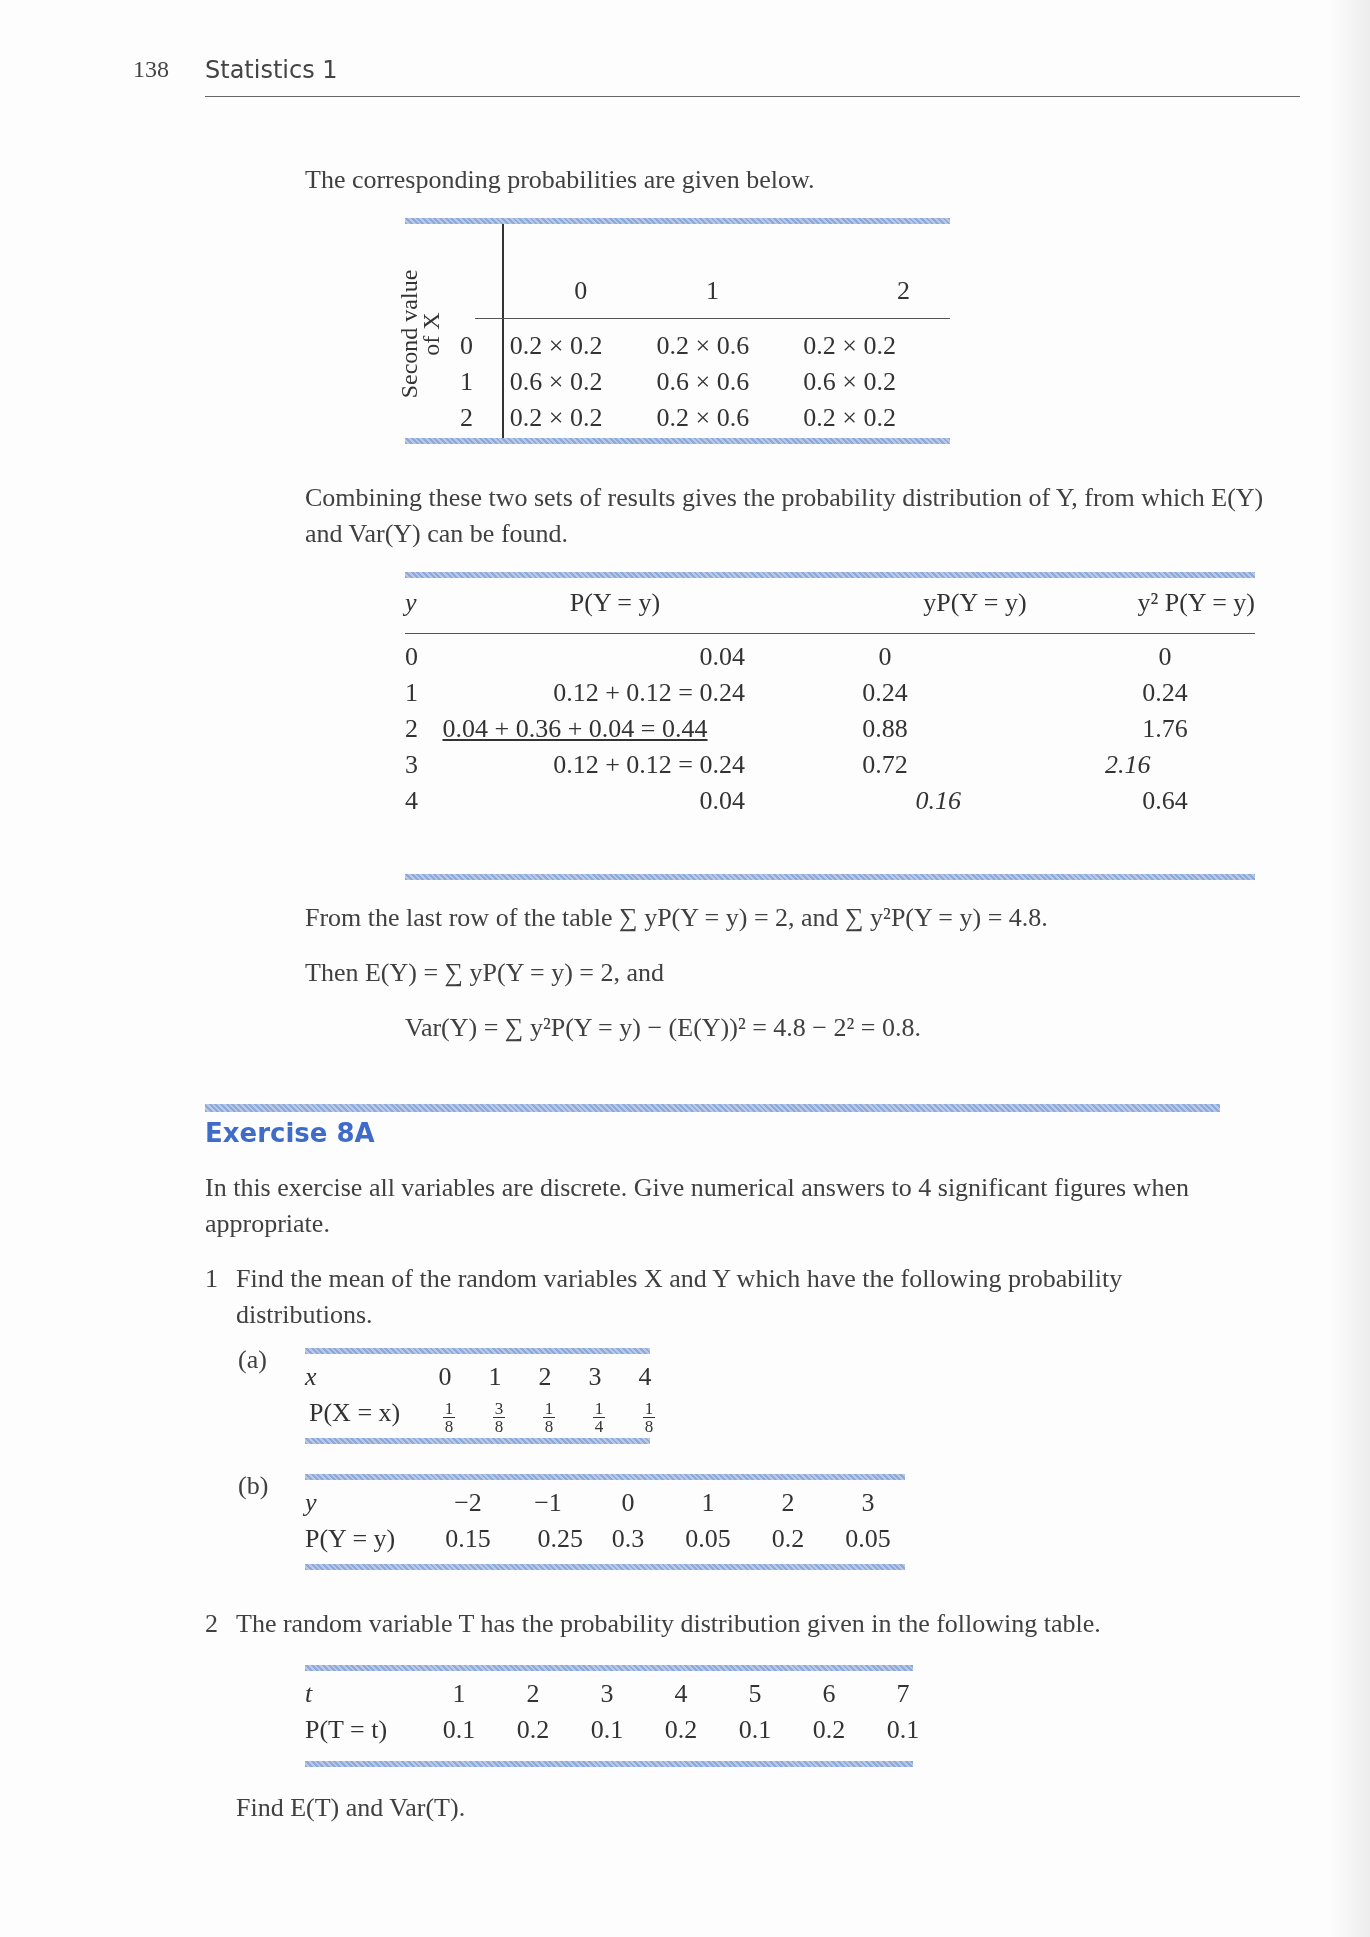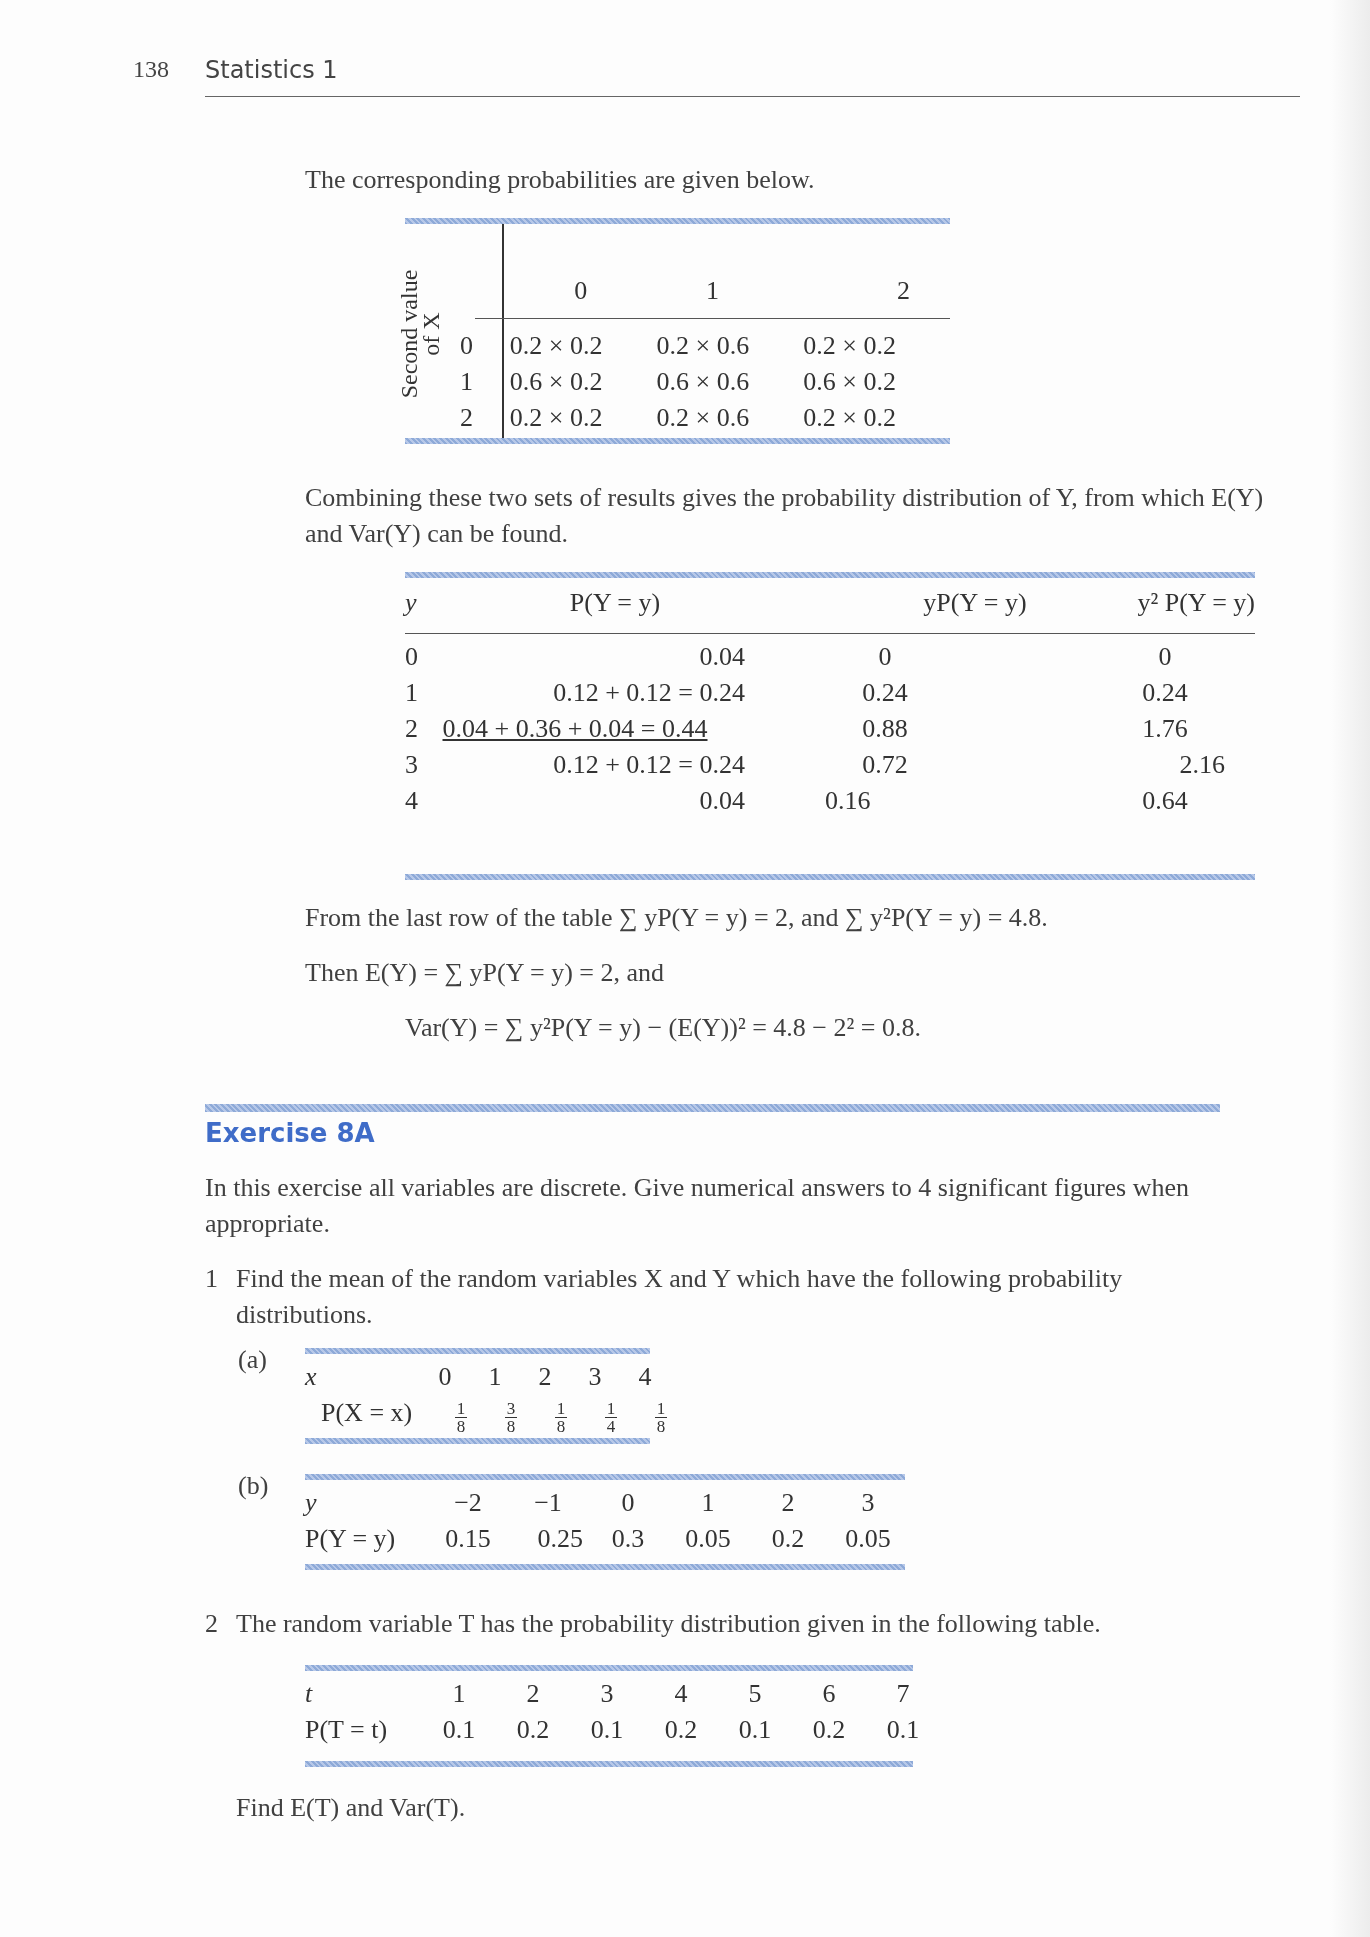--- a/index.html
+++ b/index.html
@@ -95,26 +95,26 @@
       <div style="position: absolute; top: 136px; left: 0px; width: 850px; height: 36px; font-size: 26px;">
         <span style="position: absolute; left: 0px;">2</span>
         <span style="position: absolute; left: 0px; width: 340px; text-align: center; text-decoration: underline;">0.04 + 0.36 + 0.04 = 0.44</span>
         <span style="position: absolute; left: 420px; width: 120px; text-align: center;">0.88</span>
         <span style="position: absolute; left: 700px; width: 120px; text-align: center;">1.76</span>
       </div>
       <div style="position: absolute; top: 172px; left: 0px; width: 850px; height: 36px; font-size: 26px;">
         <span style="position: absolute; left: 0px;">3</span>
         <span style="position: absolute; left: 0px; width: 340px; text-align: right;">0.12 + 0.12 = 0.24</span>
         <span style="position: absolute; left: 420px; width: 120px; text-align: center;">0.72</span>
-        <span style="position: absolute; left: 700px; width: 120px; text-align: right;">2.16</span>
+        <span style="position: absolute; left: 700px; width: 120px; text-align: left; font-style: italic;">2.16</span>
       </div>
       <div style="position: absolute; top: 208px; left: 0px; width: 850px; height: 36px; font-size: 26px;">
         <span style="position: absolute; left: 0px;">4</span>
         <span style="position: absolute; left: 0px; width: 340px; text-align: right;">0.04</span>
-        <span style="position: absolute; left: 420px; width: 120px; text-align: left;">0.16</span>
+        <span style="position: absolute; left: 436px; width: 120px; text-align: right; font-style: italic;">0.16</span>
         <span style="position: absolute; left: 700px; width: 120px; text-align: center;">0.64</span>
       </div>
     </div>
   <div class="blue-rule"></div>
 </div>
 
 <div class="abs para" style="left:305px;top:900px;">From the last row of the table ∑ yP(Y = y) = 2, and ∑ y²P(Y = y) = 4.8.</div>
 <div class="abs para" style="left:305px;top:955px;">Then E(Y) = ∑ yP(Y = y) = 2, and</div>
 <div class="abs para" style="left:405px;top:1010px;">Var(Y) = ∑ y²P(Y = y) − (E(Y))² = 4.8 − 2² = 0.8.</div>
 
@@ -130,21 +130,21 @@
   <div class="blue-rule"></div>
   <div id="q1a" style="position:relative;height:84px;">
       <div style="position: absolute; top: 8px; left: 0px; height: 36px; font-size: 26px; width: 345px;">
         <span style="position: absolute; left: 0px; font-style: italic;">x</span>
         <span style="position: absolute; left: 120px; width: 40px; text-align: center;">0</span>
         <span style="position: absolute; left: 170px; width: 40px; text-align: center;">1</span>
         <span style="position: absolute; left: 220px; width: 40px; text-align: center;">2</span>
         <span style="position: absolute; left: 270px; width: 40px; text-align: center;">3</span>
         <span style="position: absolute; left: 320px; width: 40px; text-align: center;">4</span>
       </div>
-      <div style="position: absolute; top: 44px; left: 16px; height: 36px; font-size: 26px; width: 345px;">
+      <div style="position: absolute; top: 44px; left: 4px; height: 36px; font-size: 26px; width: 345px;">
         <span style="position: absolute; left: 0px;">P(X = x)</span>
         <span style="position: absolute; left: 120px; width: 40px; display: flex; justify-content: center; top: 2px;">
           <span class="frac">
             <span class="n">1</span>
             <span>8</span>
           </span>
         </span>
         <span style="position: absolute; left: 170px; width: 40px; display: flex; justify-content: center; top: 2px;">
           <span class="frac">
             <span class="n">3</span>

